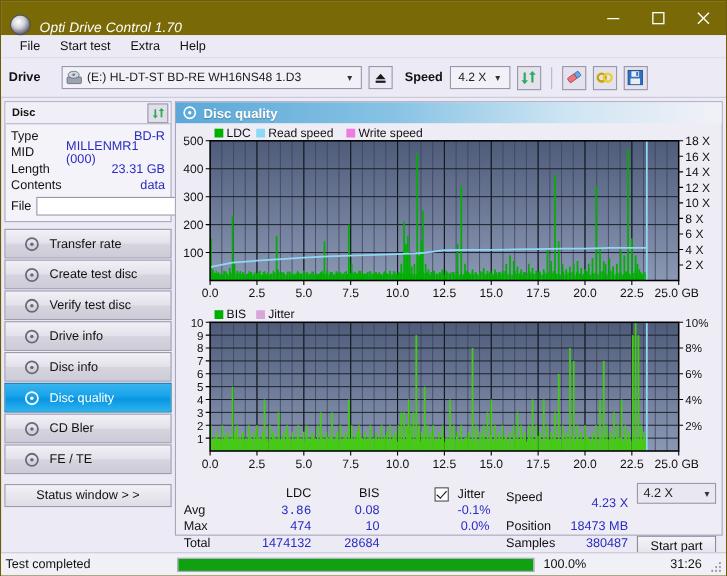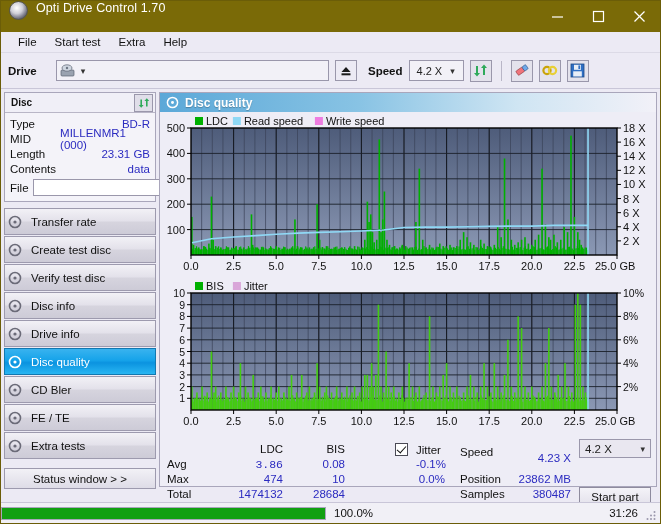--- a/index.html
+++ b/index.html
@@ -10,22 +10,22 @@
     background:#eceaf4;
   }
   .window{
     width:661px;height:524px;box-sizing:border-box;
     border:1px solid #6b5d08;
     background:#eceaf4;
     position:relative;
   }
   
   .titlebar{
-    height:31px;background:#7a6a07;display:flex;align-items:flex-start;
-    padding-left:8px;box-sizing:border-box;
+    height:31px;background:#7a6a07;display:flex;align-items:flex-end;
+    padding-left:8px;box-sizing:border-box;font-style:italic;
   }
   .title-icon{
     width:17px;height:17px;border-radius:50%;
     background:radial-gradient(circle at 40% 35%,#fff 0%,#cfcfd8 38%,#8d8d9c 60%,#5b5b66 78%,#e9e9f2 100%);
     border:1px solid #55554f;flex:0 0 auto;
   }
   .title-text{color:#fff;font-size:12.5px;margin-left:8px;letter-spacing:.1px;}
   .title-btns{margin-left:auto;display:flex;height:31px;}
   .tbtn{width:41px;height:31px;display:flex;align-items:center;justify-content:center;color:#fff;font-size:13px;}
   .tbtn svg{display:block;}
@@ -77,21 +77,21 @@
   .labelrow{display:flex;align-items:center;margin-top:2px;gap:4px;}
   .labelrow .k{width:44px;font-size:11.5px;color:#111;}
   .labelinput{flex:1;height:17px;background:#fff;border:1px solid #9a97ab;box-sizing:border-box;}
   .discbtn{width:20px;height:19px;border:1px solid #9a97ab;background:#e2e0eb;display:flex;align-items:center;justify-content:center;box-sizing:border-box;}
   
   .nav{margin-top:6px;}
   .navbtn{
     height:27px;margin-bottom:1px;
     background:linear-gradient(to bottom,#f2f1f6 0%,#e3e1ea 48%,#d6d4de 52%,#cdcbd7 100%);
     border:1px solid #9d9aae;box-sizing:border-box;
-    display:flex;align-items:center;padding-left:3px;gap:9px;
+    display:flex;align-items:center;padding-left:17px;gap:9px;
     font-size:11.5px;color:#111;
   }
   .navbtn.active{
     background:linear-gradient(to bottom,#39b3ef 0%,#16a3ea 45%,#0b93e0 55%,#29b6f2 100%);
     border-color:#1278b0;color:#fff;
   }
   .navicon{width:14px;height:14px;flex:0 0 auto;}
   .statusbtn{
     margin-top:9px;height:21px;border:1px solid #9d9aae;box-sizing:border-box;
     background:linear-gradient(to bottom,#f2f1f6,#dedce7);
@@ -181,20 +181,21 @@
   </div>
 
   <div class="drivebar">
     <div class="lbl" style="width:42px">Drive</div>
     <div class="combo drivecombo">
       <svg width="15" height="14" viewBox="0 0 15 14">
         <rect x="1" y="6" width="13" height="6" rx="1" fill="#9aa3b0" stroke="#5a6270" stroke-width=".7"></rect>
         <ellipse cx="7" cy="4" rx="5" ry="3.2" fill="#cfd6e0" stroke="#5a6270" stroke-width=".7"></ellipse>
         <circle cx="7" cy="4" r="1.2" fill="#6d7683"></circle>
       </svg>
+      <span class="cv">(E:)  HL-DT-ST BD-RE  WH16NS48 1.D3</span>
       <span class="caret">▾</span>
     </div>
     <div class="ejectbtn">
       <svg width="12" height="12" viewBox="0 0 12 12">
         <polygon points="6,2 10.5,7 1.5,7" fill="#1a1a1a"></polygon>
         <rect x="1.5" y="8.3" width="9" height="2" fill="#1a1a1a"></rect>
       </svg>
     </div>
     <div class="lbl" style="margin-left:5px">Speed</div>
     <div class="combo speedcombo">
@@ -304,30 +305,30 @@
           </span>
           <span>Verify test disc</span>
         </div>
         <div class="navbtn">
           <span class="navicon">
             <svg width="14" height="14" viewBox="0 0 14 14">
                 <circle cx="7" cy="7" r="5.5" fill="none" stroke="#6b6b78" stroke-width="1.6"></circle>
                 <circle cx="7" cy="7" r="1.6" fill="#6b6b78"></circle>
               </svg>
           </span>
-          <span>Disc info</span>
+          <span>Drive info</span>
         </div>
         <div class="navbtn">
           <span class="navicon">
             <svg width="14" height="14" viewBox="0 0 14 14">
                 <circle cx="7" cy="7" r="5.5" fill="none" stroke="#6b6b78" stroke-width="1.6"></circle>
                 <circle cx="7" cy="7" r="1.6" fill="#6b6b78"></circle>
               </svg>
           </span>
-          <span>Drive info</span>
+          <span>Disc info</span>
         </div>
         <div class="navbtn active">
           <span class="navicon">
             <svg width="14" height="14" viewBox="0 0 14 14">
                 <circle cx="7" cy="7" r="5.5" fill="none" stroke="#ffffff" stroke-width="1.6"></circle>
                 <circle cx="7" cy="7" r="1.6" fill="#ffffff"></circle>
               </svg>
           </span>
           <span>Disc quality</span>
         </div>
@@ -341,29 +342,20 @@
           <span>CD Bler</span>
         </div>
         <div class="navbtn">
           <span class="navicon">
             <svg width="14" height="14" viewBox="0 0 14 14">
                 <circle cx="7" cy="7" r="5.5" fill="none" stroke="#6b6b78" stroke-width="1.6"></circle>
                 <circle cx="7" cy="7" r="1.6" fill="#6b6b78"></circle>
               </svg>
           </span>
           <span>FE / TE</span>
-        </div>
-        <div class="navbtn">
-          <span class="navicon">
-            <svg width="14" height="14" viewBox="0 0 14 14">
-                <circle cx="7" cy="7" r="5.5" fill="none" stroke="#6b6b78" stroke-width="1.6"></circle>
-                <circle cx="7" cy="7" r="1.6" fill="#6b6b78"></circle>
-              </svg>
-          </span>
-          <span>Extra tests</span>
         </div>
       </div>
 
       <div class="statusbtn">Status window &gt; &gt;</div>
     </div>
 
     <div class="main">
       <div class="mainpanel">
         <div class="mp-head">
           <svg width="13" height="13" viewBox="0 0 14 14">
@@ -1535,34 +1527,35 @@
           <div class="checkbox" style="left:235px;top:11px;"></div>
           <div class="st" style="left:256px;top:12px;">Jitter</div>
           <div class="stv" style="left:216px;top:26px;width:70px;">-0.1%</div>
           <div class="stv" style="left:215px;top:41px;width:70px;">0.0%</div>
 
           <div class="st" style="left:300px;top:14px;">Speed</div>
           <div class="st" style="left:300px;top:41px;">Position</div>
           <div class="st" style="left:300px;top:56px;">Samples</div>
 
           <div class="stv" style="left:345px;top:20px;width:66px;">4.23 X</div>
-          <div class="stv" style="left:345px;top:41px;width:66px;">23862 MB</div>
+          <div class="stv" style="left:345px;top:41px;width:66px;">18473 MB</div>
           <div class="stv" style="left:345px;top:56px;width:66px;">380487</div>
 
           <div class="combo-abs" style="left:419px;top:7px;width:72px;height:19px;">
             <span>4.2 X</span>
             <span class="caret">▾</span>
           </div>
           <div class="btn" style="left:419px;top:55px;width:72px;height:20px;">Start part</div>
         </div>
       </div>
     </div>
   </div>
 
   <div class="statusbar">
+    <div class="sb-text">Test completed</div>
     <div class="sb-progress">
       <div class="fill" id="progress-fill" style="width: 100%;"></div>
     </div>
     <div class="sb-pct">100.0%</div>
     <div class="sb-time">31:26</div>
     <svg class="grip" viewBox="0 0 11 11">
       <circle cx="8.5" cy="3" r="1" fill="#9a97ab"></circle>
         <circle cx="8.5" cy="6.5" r="1" fill="#9a97ab"></circle>
       <circle cx="5" cy="6.5" r="1" fill="#9a97ab"></circle>
         <circle cx="8.5" cy="10" r="1" fill="#9a97ab"></circle>

